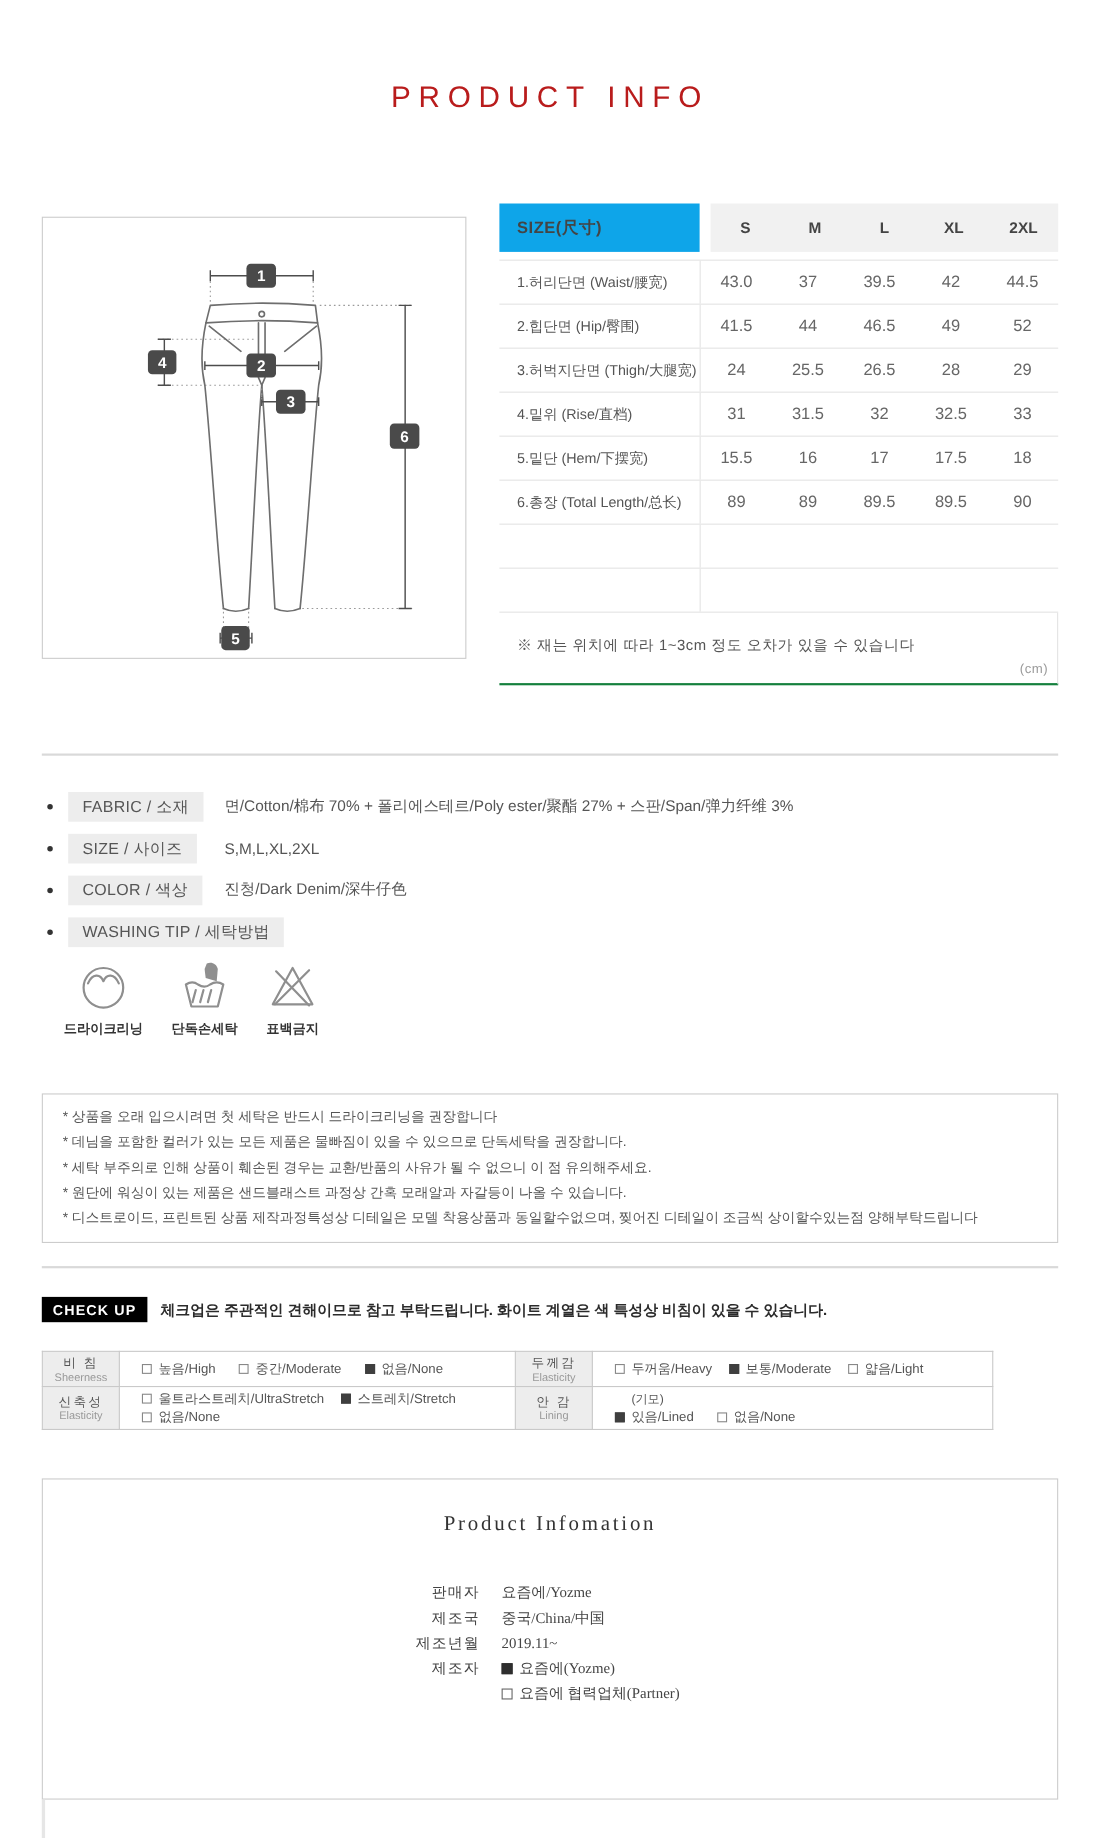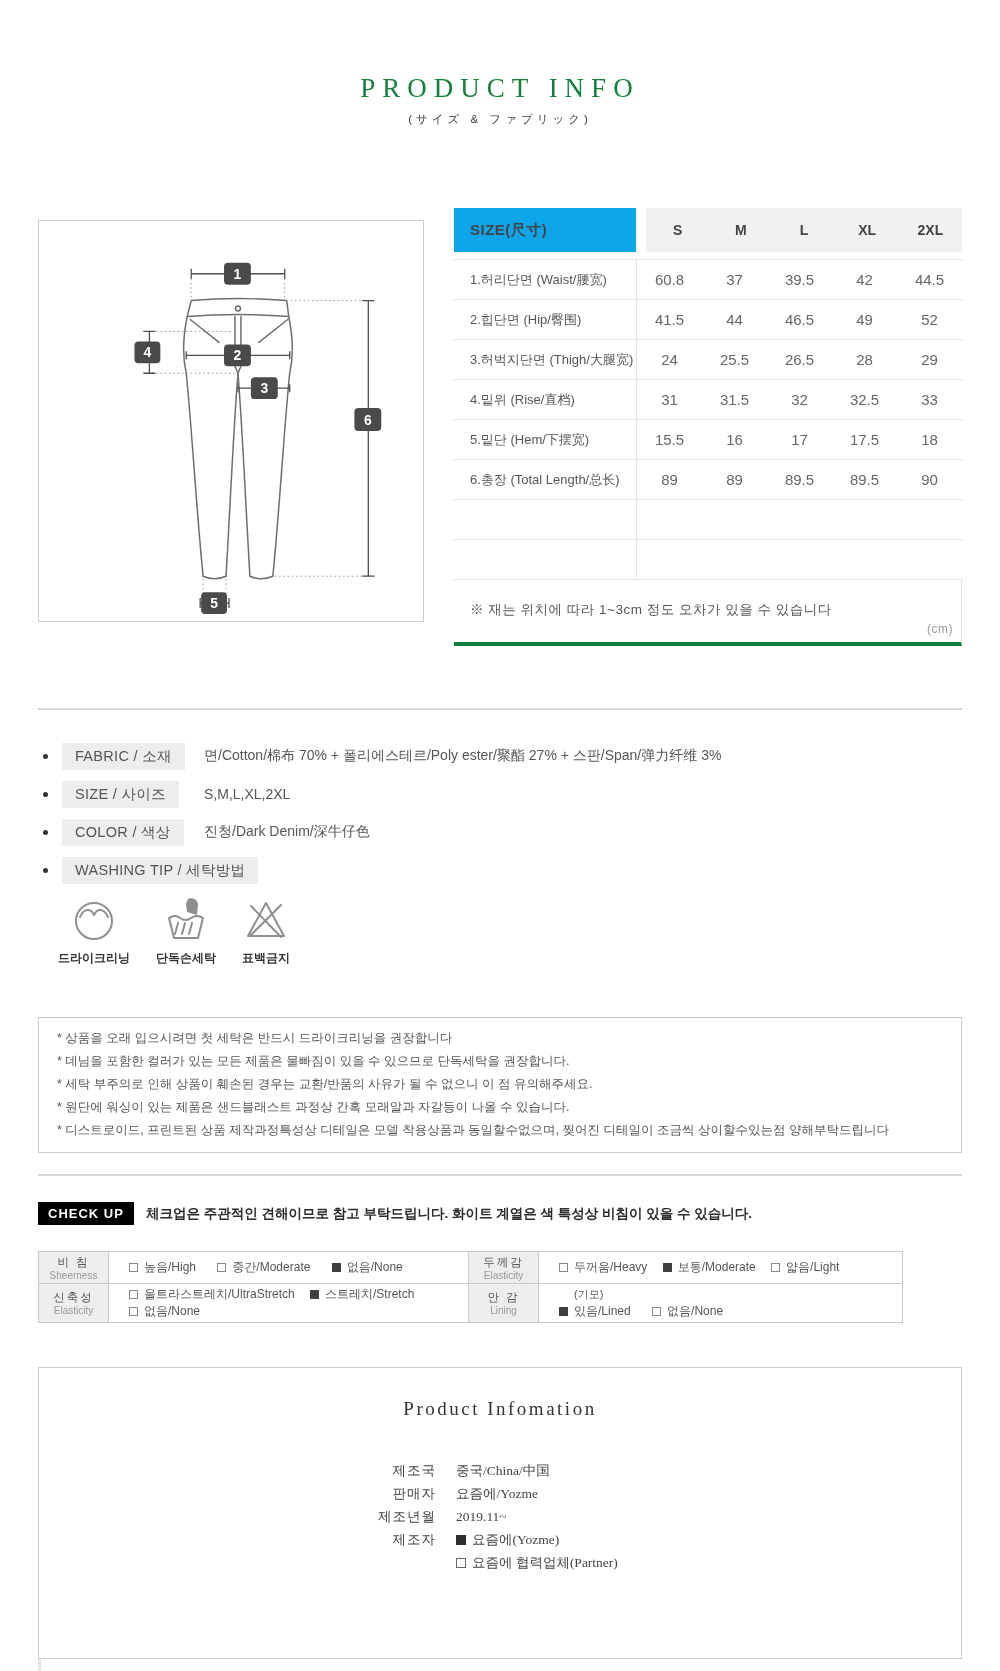--- a/index.html
+++ b/index.html
@@ -2,42 +2,42 @@
 <html><head>
 <meta charset="utf-8">
 <style>
   * { box-sizing: border-box; }
   html,body { margin:0; padding:0; background:#fff; }
   body { width:1000px; font-family:"Liberation Sans", sans-serif; color:#555; }
   .page { position:relative; width:1000px; height:1671px; overflow:hidden; background:#fff; }
 
   
   .title-block { padding-top:72px; text-align:center; }
-  .main-title { font-family:Liberation Serif, serif; font-weight:400; font-size:27px;
-                letter-spacing:7px; color:#15803d; line-height:32px; }
+  .main-title { font-family:Liberation Sans, sans-serif; font-weight:400; font-size:27px;
+                letter-spacing:7px; color:#b91c1c; line-height:32px; }
   .sub-title { margin-top:8px; font-size:11.5px; letter-spacing:4px; color:#3c3c3c; }
 
   
   .main-row { display:flex; margin:81px 38px 0 38px; }
   .diagram-box { width:386px; height:402px; margin-top:12px; border:1px solid #cccccc; flex:none; background:#fff; }
   .diagram-box svg { display:block; width:100%; height:100%; }
 
   .size-table { flex:1; margin-left:30px; }
   .st-header { display:flex; height:44px; }
   .st-h-label { width:182px; background:#0ea5e9; display:flex; align-items:center; padding-left:16px;
                 font-size:15px; font-weight:700; color:#444; letter-spacing:0.5px; }
   .st-h-vals { flex:1; margin-left:10px; background:#f1f1f1; display:flex; }
   .st-h-col { flex:1; display:flex; align-items:center; justify-content:center;
               font-size:14px; font-weight:600; color:#444; }
   .st-body { margin-top:7px; border-top:1px solid #e3e3e3; }
   .st-row { display:flex; height:40px; border-bottom:1px solid #e3e3e3; }
   .st-r-label { width:182px; display:flex; align-items:center; padding-left:16px; font-size:13px; color:#555; }
   .st-r-vals { flex:1; border-left:1px solid #e3e3e3; display:flex; }
   .st-cell { flex:1; display:flex; align-items:center; justify-content:center; font-size:15px; color:#666; }
-  .st-note { position:relative; height:66px; border-bottom:4px solid #15803d; border-right:1px solid #e3e3e3;
+  .st-note { position:relative; height:66px; border-bottom:2px solid #15803d; border-right:1px solid #e3e3e3;
              padding:21px 0 0 16px; font-size:13.5px; color:#555; letter-spacing:0.5px; }
   .st-unit { position:absolute; right:8px; bottom:6px; font-size:12px; color:#9a9a9a; }
 
   
   .divider { height:2px; background:#d9d9d9; margin:62px 38px 0 38px; }
   .divider.second { margin-top:21px; }
 
   
   .spec-list { margin:34px 38px 0 38px; }
   .spec-row { display:flex; align-items:center; margin-bottom:14px; height:24px; }
@@ -99,21 +99,20 @@
   .wash-stroke { fill:none; stroke:#8f8f8f; stroke-width:2; stroke-linejoin:round; stroke-linecap:round; }
   .wash-fill { fill:#8f8f8f; stroke:none; }
 </style>
 </head>
 <body>
 
 <div class="page">
 
   <div class="title-block">
     <div class="main-title">PRODUCT INFO</div>
-    <div class="sub-title">(サイズ &amp; ファブリック)</div>
   </div>
 
   <div class="main-row">
 
     <div class="diagram-box">
       <svg viewBox="0 0 384 402">
 
         <path class="measure" d="M152,53 H246 M152,48 V58 M246,48 V58"></path>
         <path class="dash" d="M152,58 V78 M246,58 V78"></path>
 
@@ -176,21 +175,21 @@
           <div class="st-h-col">M</div>
           <div class="st-h-col">L</div>
           <div class="st-h-col">XL</div>
           <div class="st-h-col">2XL</div>
         </div>
       </div>
       <div class="st-body">
         <div class="st-row">
           <div class="st-r-label">1.허리단면 (Waist/腰宽)</div>
           <div class="st-r-vals">
-            <div class="st-cell">60.8</div>
+            <div class="st-cell">43.0</div>
             <div class="st-cell">37</div>
             <div class="st-cell">39.5</div>
             <div class="st-cell">42</div>
             <div class="st-cell">44.5</div>
           </div>
         </div>
         <div class="st-row">
           <div class="st-r-label">2.힙단면 (Hip/臀围)</div>
           <div class="st-r-vals">
             <div class="st-cell">41.5</div>
@@ -397,26 +396,26 @@
         </div>
       </td>
     </tr>
   </tbody>
     </table>
 
   <div class="product-box">
     <div class="pi-title">Product Infomation</div>
     <div class="pi-rows">
       <div class="pi-row">
+        <div class="pi-label">판매자</div>
+        <div class="pi-value">요즘에/Yozme</div>
+      </div>
+      <div class="pi-row">
         <div class="pi-label">제조국</div>
         <div class="pi-value">중국/China/中国</div>
-      </div>
-      <div class="pi-row">
-        <div class="pi-label">판매자</div>
-        <div class="pi-value">요즘에/Yozme</div>
       </div>
       <div class="pi-row">
         <div class="pi-label">제조년월</div>
         <div class="pi-value">2019.11~</div>
       </div>
       <div class="pi-row">
         <div class="pi-label">제조자</div>
         <div class="pi-value">
           <span class="cb checked"></span>
           <span>요즘에(Yozme)</span>

